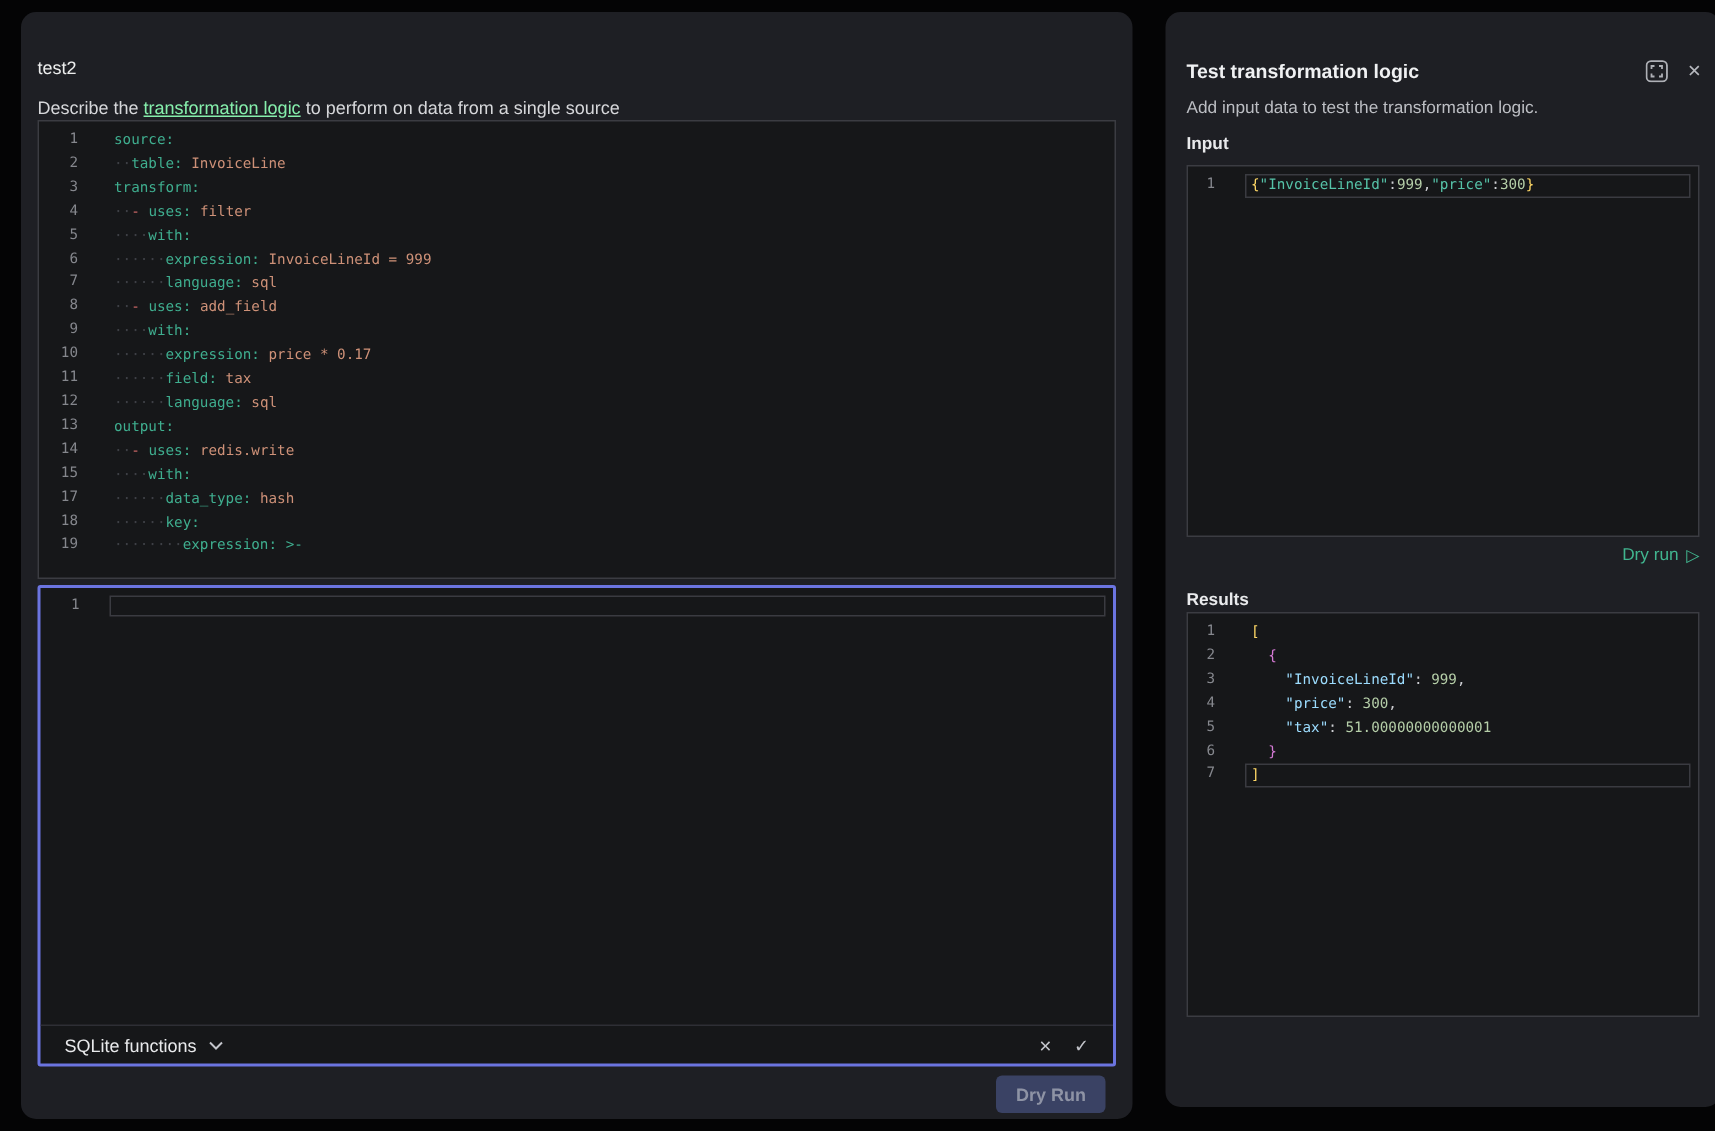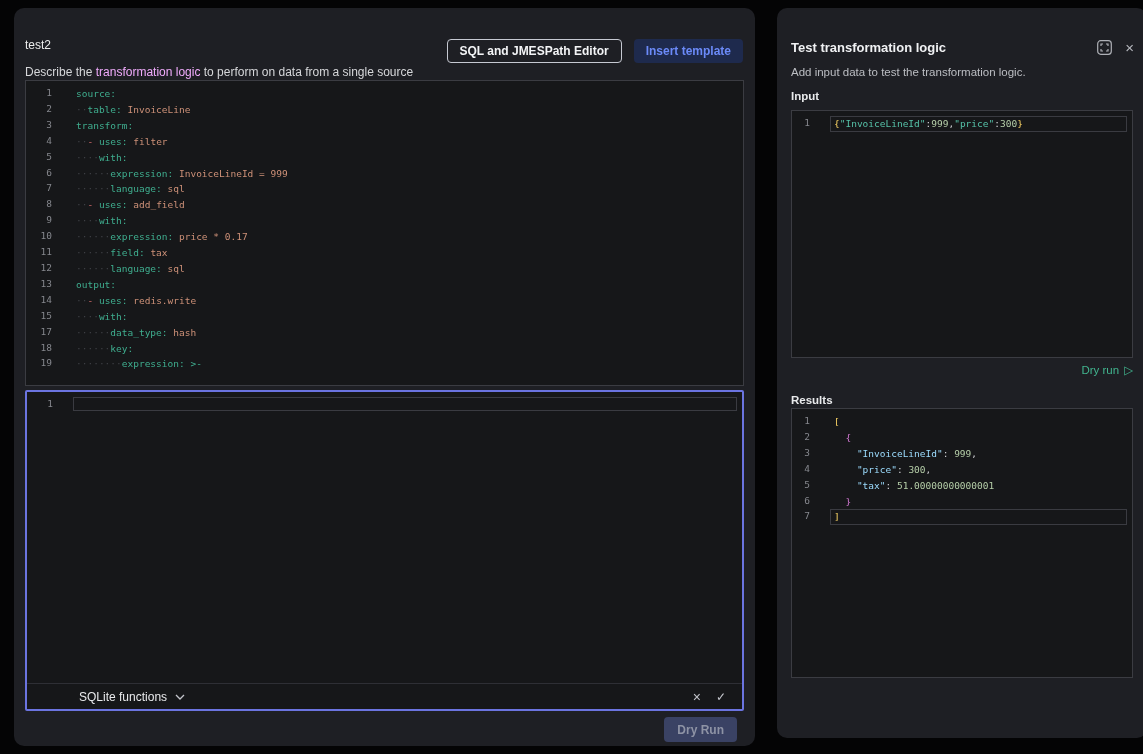--- a/index.html
+++ b/index.html
@@ -12,21 +12,21 @@
   
   .lp-title { position:absolute; left:11px; top:30px; font-size:12px; color:#eceded; }
   .lp-buttons { position:absolute; right:12px; top:31px; display:flex; gap:12px; }
   .btn-outline { height:24px; padding:0 12px; display:flex; align-items:center;
                  border:1px solid #c6c9d2; border-radius:4px; background:transparent;
                  color:#f3f4f6; font-size:12px; font-weight:bold; cursor:pointer; }
   .btn-ghost-blue { height:24px; padding:0 12px; display:flex; align-items:center;
                  border:none; border-radius:4px; background:#1e2a4d;
                  color:#6b8af8; font-size:12px; font-weight:bold; cursor:pointer; }
   .lp-desc { position:absolute; left:11px; top:57px; font-size:12px; color:#d6d7da; }
-  .lp-desc a { color:#f0abfc; cursor:pointer; }
+  .lp-desc a { color:#86efac; text-decoration:underline; cursor:pointer; }
 
   
   .editor { position:absolute; background:#161719; border:1px solid #3b3c42;
             font-family:"DejaVu Sans Mono", monospace; font-size:9.5px;
             overflow:hidden; padding-top:5px; }
   #yaml-editor   { left:11px; top:72px;  width:719px; height:306px; }
   #fn-editor     { left:11px; top:382px; width:719px; height:321px;
                    border:2px solid #6b74e0; border-radius:2px; }
   #input-editor  { left:14px; top:102px; width:342px; height:248px; }
   #results-editor{ left:14px; top:400px; width:342px; height:270px; }
@@ -44,21 +44,21 @@
   .tk-gold{ color:#ffd866; }
   .tk-mag { color:#d67ad6; }
   .tk-jkey{ color:#9cdcfe; }   
   .tk-ikey{ color:#56c2a8; }   
   .tk-num { color:#b5cea8; }
 
   
   .fn-footer { position:absolute; left:0; right:0; bottom:0; height:26px;
                border-top:1px solid #2e2f35; display:flex; align-items:center;
                padding:0 16px; font-family:"Liberation Sans",sans-serif; }
-  .fn-dd { display:flex; align-items:center; gap:8px; color:#e9eaec; font-size:12px; cursor:pointer;margin-left:36px; }
+  .fn-dd { display:flex; align-items:center; gap:8px; color:#e9eaec; font-size:12px; cursor:pointer; }
   .fn-actions { margin-left:auto; display:flex; align-items:center; gap:15px; }
   .fn-x { color:#c3c5cb; font-size:14px; cursor:pointer; line-height:1; }
   .fn-check { color:#c3c5cb; font-size:12px; cursor:pointer; line-height:1; }
 
   .dry-run-btn { position:absolute; right:18px; bottom:4px; height:25px; padding:0 13px;
                  background:#3a4264; color:#8e93a5; border:none; border-radius:4px;
                  font-size:12px; font-weight:bold; }
 
   
   .rp-title { position:absolute; left:14px; top:32px; font-size:13px; font-weight:bold; color:#f0f1f3; }
@@ -73,24 +73,20 @@
   .tab { height:23px; padding:0 10px; display:flex; align-items:center; border-radius:4px;
          font-size:11.5px; cursor:pointer; color:#e9eaec; }
   .tab.active { background:#222c49; color:#7b9ae0; }
 </style>
 </head>
 <body>
 
 <div class="panel" id="left-panel">
   <div class="lp-title">test2</div>
 
-  <div class="lp-buttons">
-    <button class="btn-outline">SQL and JMESPath Editor</button>
-    <button class="btn-ghost-blue">Insert template</button>
-  </div>
 
   <div class="lp-desc"><span>Describe the </span><a>transformation logic</a><span> to perform on data from a single source</span></div>
 
   <div class="editor" id="yaml-editor">
       <div class="code-row">
         <span class="gutter">1</span>
         <span class="code"><span class="tk-k">source:</span></span>
       </div>
       <div class="code-row">
         <span class="gutter">2</span>

